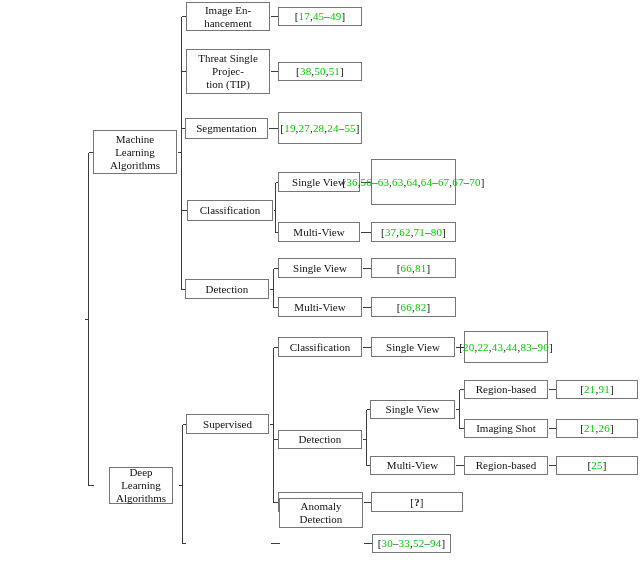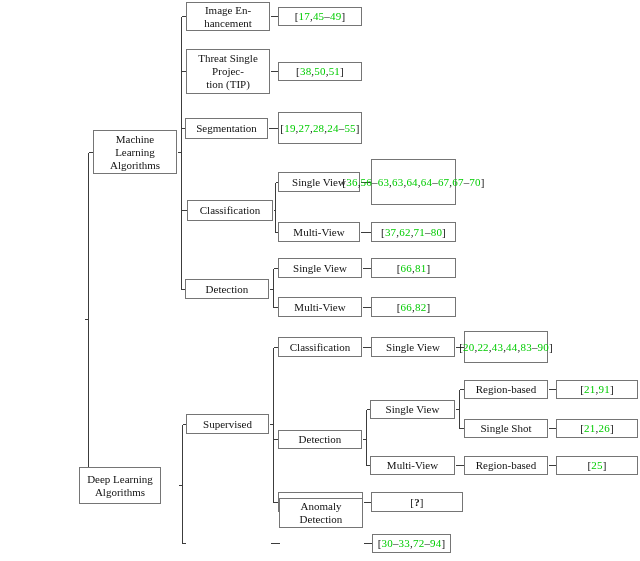--- a/index.html
+++ b/index.html
@@ -44,21 +44,21 @@
       M548 389 H556 M548 428 H556
       M455 465 H464 M548 465 H556
       M363 502 H371
       M270 543 H279 M363 543 H372"></path>
   </svg>
 
 
   <div class="node" style="left:93px;top:130px;width:84px;height:44px">Machine
 Learning
 Algorithms</div>
-  <div class="node" style="left:79px;top:467px;width:82px;height:37px">Deep Learning
+  <div class="node" style="left:109px;top:467px;width:64px;height:37px">Deep Learning
 Algorithms</div>
 
   <div class="node" style="left:186px;top:2px;width:84px;height:29px">Image En-
 hancement</div>
   <div class="node cite" style="left:278px;top:7px;width:84px;height:19px"><span>[</span><span class="g">17</span><span>, </span><span class="g">45</span><span>–</span><span class="g">49</span><span>]</span></div>
 
   <div class="node" style="left:186px;top:49px;width:84px;height:45px">Threat Single
 Projec-
 tion (TIP)</div>
   <div class="node cite" style="left:278px;top:62px;width:84px;height:19px"><span>[</span><span class="g">38</span><span>, </span><span class="g">50</span><span>, </span><span class="g">51</span><span>]</span></div>
@@ -81,26 +81,26 @@
   <div class="node" style="left:186px;top:414px;width:83px;height:20px">Supervised</div>
 
   <div class="node" style="left:278px;top:337px;width:84px;height:20px">Classification</div>
   <div class="node" style="left:371px;top:337px;width:84px;height:20px">Single View</div>
   <div class="node cite" style="left:464px;top:331px;width:84px;height:32px"><span>[</span><span class="g">20</span><span>, </span><span class="g">22</span><span>, </span><span class="g">43</span><span>,</span><br><span class="g">44</span><span>, </span><span class="g">83</span><span>–</span><span class="g">90</span><span>]</span></div>
 
   <div class="node" style="left:278px;top:430px;width:84px;height:19px">Detection</div>
   <div class="node" style="left:370px;top:400px;width:85px;height:19px">Single View</div>
   <div class="node" style="left:464px;top:380px;width:84px;height:19px">Region-based</div>
   <div class="node cite" style="left:556px;top:380px;width:82px;height:19px"><span>[</span><span class="g">21</span><span>, </span><span class="g">91</span><span>]</span></div>
-  <div class="node" style="left:464px;top:419px;width:84px;height:19px">Single Shot</div>
+  <div class="node" style="left:464px;top:419px;width:84px;height:19px">Imaging Shot</div>
   <div class="node cite" style="left:556px;top:419px;width:82px;height:19px"><span>[</span><span class="g">21</span><span>, </span><span class="g">26</span><span>]</span></div>
   <div class="node" style="left:370px;top:456px;width:85px;height:19px">Multi-View</div>
   <div class="node" style="left:464px;top:456px;width:84px;height:19px">Region-based</div>
   <div class="node cite" style="left:556px;top:456px;width:82px;height:19px"><span>[</span><span class="g">25</span><span>]</span></div>
 
   <div class="node" style="left:278px;top:492px;width:85px;height:20px">Segmentation</div>
   <div class="node cite" style="left:371px;top:492px;width:92px;height:20px"><span>[</span><span class="b">?</span><span>]</span></div>
 
   <div class="node" style="left:279px;top:498px;width:84px;height:30px">Anomaly
 Detection</div>
-  <div class="node cite" style="left:372px;top:534px;width:79px;height:19px"><span>[</span><span class="g">30</span><span>–</span><span class="g">33</span><span>, </span><span class="g">72</span><span>–</span><span class="g">94</span><span>]</span></div>
+  <div class="node cite" style="left:372px;top:534px;width:79px;height:19px"><span>[</span><span class="g">30</span><span>–</span><span class="g">33</span><span>, </span><span class="g">52</span><span>–</span><span class="g">94</span><span>]</span></div>
 
 </div>
 
 </body></html>

